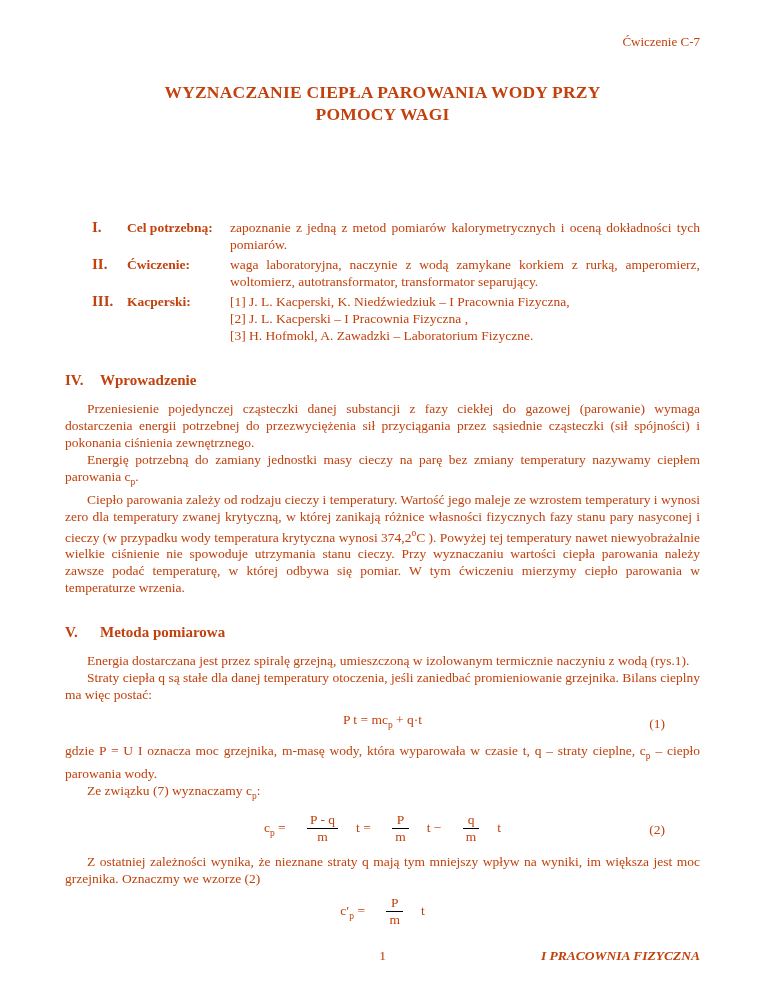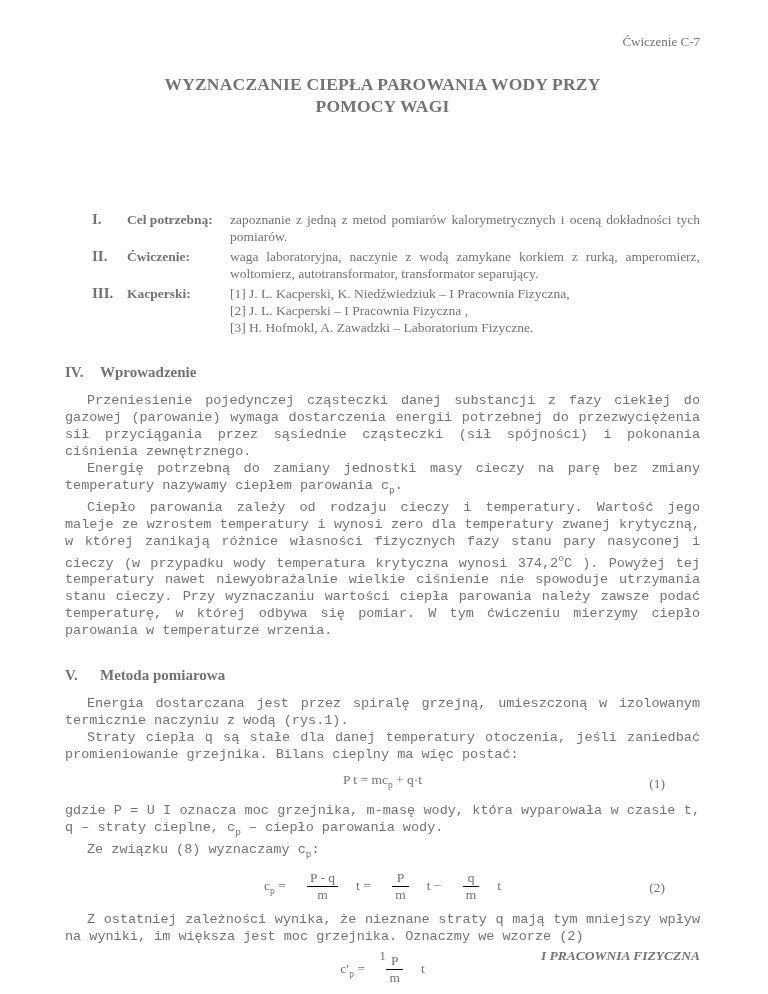--- a/index.html
+++ b/index.html
@@ -10,30 +10,30 @@
   .page {
     position: relative;
     width: 768px;
     height: 994px;
     margin: 0 auto;
     background: #ffffff;
     box-sizing: border-box;
     padding: 34px 68px 0 65px;
     font-family: "Liberation Serif", "DejaVu Serif", serif;
     font-size: 13.5px;
-    color: #737373;
+    color: #c2410c;
     overflow: hidden;
   }
   .header-row {
     text-align: right;
     font-size: 13px;
     line-height: 16px;
   }
   .doc-title {
-    margin: 23px 0 0 0;
+    margin: 31px 0 0 0;
     text-align: center;
     font-size: 17.5px;
     font-weight: bold;
     line-height: 22px;
     letter-spacing: 0.2px;
   }
   .doc-title .title-line { display: block; }
   .front-list {
     margin-top: 94px;
     margin-left: 27px;
@@ -60,21 +60,20 @@
     margin: 27px 0 10px 0;
     font-size: 15px;
     font-weight: bold;
     line-height: 19px;
   }
   .sh-num { min-width: 35px; }
   .para {
     margin: 0;
     line-height: 17px;
     text-align: justify;
-    font-family: Liberation Mono, monospace;
   }
   .para.indent { text-indent: 22px; }
   sub { font-size: 9.5px; }
   sup { font-size: 9.5px; }
   .equation {
     position: relative;
     text-align: center;
     margin: 8px 0;
     line-height: 17px;
   }
@@ -176,21 +175,21 @@
   <p class="para indent">Energia dostarczana jest przez spiralę grzejną, umieszczoną w izolowanym termicznie naczyniu z wodą (rys.1).</p>
   <p class="para indent">Straty ciepła q są stałe dla danej temperatury otoczenia, jeśli zaniedbać promieniowanie grzejnika. Bilans cieplny ma więc postać:</p>
 
   <div class="equation">
     <span class="eq-body"><span>P t = mc</span><sub>p</sub><span> + q·t</span></span>
     <span class="eq-number">(1)</span>
   </div>
 
   <p class="para"><span>gdzie P = U I oznacza moc grzejnika, m-masę wody, która wyparowała w czasie t, q – straty cieplne, c</span><sub>p</sub><span> – ciepło parowania wody.</span></p>
 
-  <p class="para indent"><span>Ze związku (8) wyznaczamy c</span><sub>p</sub><span>:</span></p>
+  <p class="para indent"><span>Ze związku (7) wyznaczamy c</span><sub>p</sub><span>:</span></p>
 
   <div class="equation">
     <span class="eq-body"><span>c</span><sub>p</sub><span> = </span><span class="frac"><span class="num">P - q</span><span class="den">m</span></span><span>t</span><span> = </span><span class="frac"><span class="num">P</span><span class="den">m</span></span><span>t</span><span> − </span><span class="frac"><span class="num">q</span><span class="den">m</span></span><span>t</span></span>
     <span class="eq-number">(2)</span>
   </div>
 
   <p class="para indent">Z ostatniej zależności wynika, że nieznane straty q mają tym mniejszy wpływ na wyniki, im większa jest moc grzejnika. Oznaczmy we wzorze (2)</p>
 
   <div class="equation">
     <span class="eq-body"><span>c′</span><sub>p</sub><span> = </span><span class="frac"><span class="num">P</span><span class="den">m</span></span><span>t</span></span>

